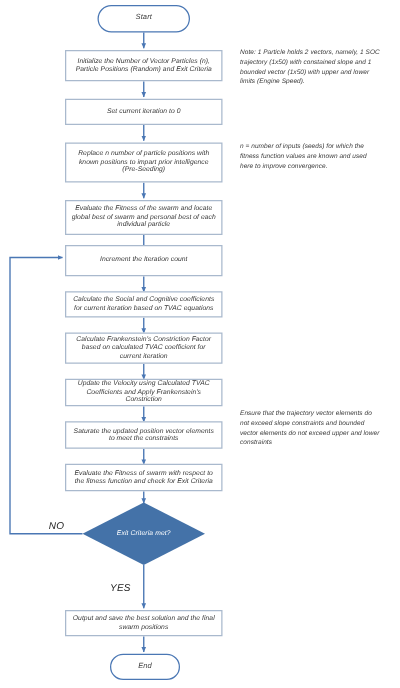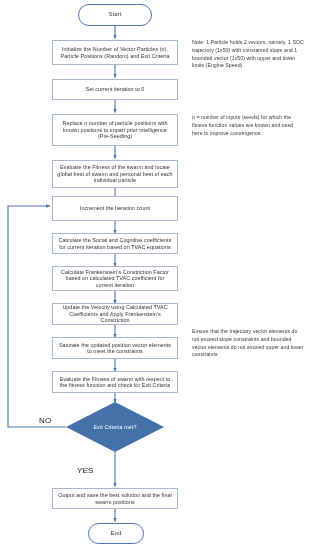--- a/index.html
+++ b/index.html
@@ -15,20 +15,21 @@
     font-family: "Liberation Sans", sans-serif;
     color: #2b2b2b;
     -webkit-font-smoothing: antialiased;
   }
 
   #canvas {
     position: absolute;
     left: 0; top: 0;
     width: 307px;
     height: 462px;
+    font-style: italic;
   }
 
   
   .node {
     position: absolute;
     box-sizing: border-box;
     display: flex;
     align-items: center;
     justify-content: center;
     text-align: center;
@@ -201,21 +202,21 @@
   </div>
 
   <div class="node terminator" style="left:88px; top:523px; width:56px; height:21px;">
     <span>End</span>
   </div>
 
   <div class="branch-label" style="left:39px; top:416px;">
     <span>NO</span>
   </div>
 
-  <div class="branch-label" style="left:77px; top:466px;">
+  <div class="branch-label" style="left:88px; top:466px;">
     <span>YES</span>
   </div>
 
   <div class="note" style="left:192px; top:39px; width:112px;">
     <span>Note: 1 Particle holds 2 vectors, namely, 1 SOC trajectory (1x50) with constained slope and 1 bounded vector (1x50) with upper and lower limits (Engine Speed).</span>
   </div>
 
   <div class="note" style="left:192px; top:114px; width:112px;">
     <span>n = number of  inputs (seeds)  for which the fitness function values are known and used here to improve convergence.</span>
   </div>

